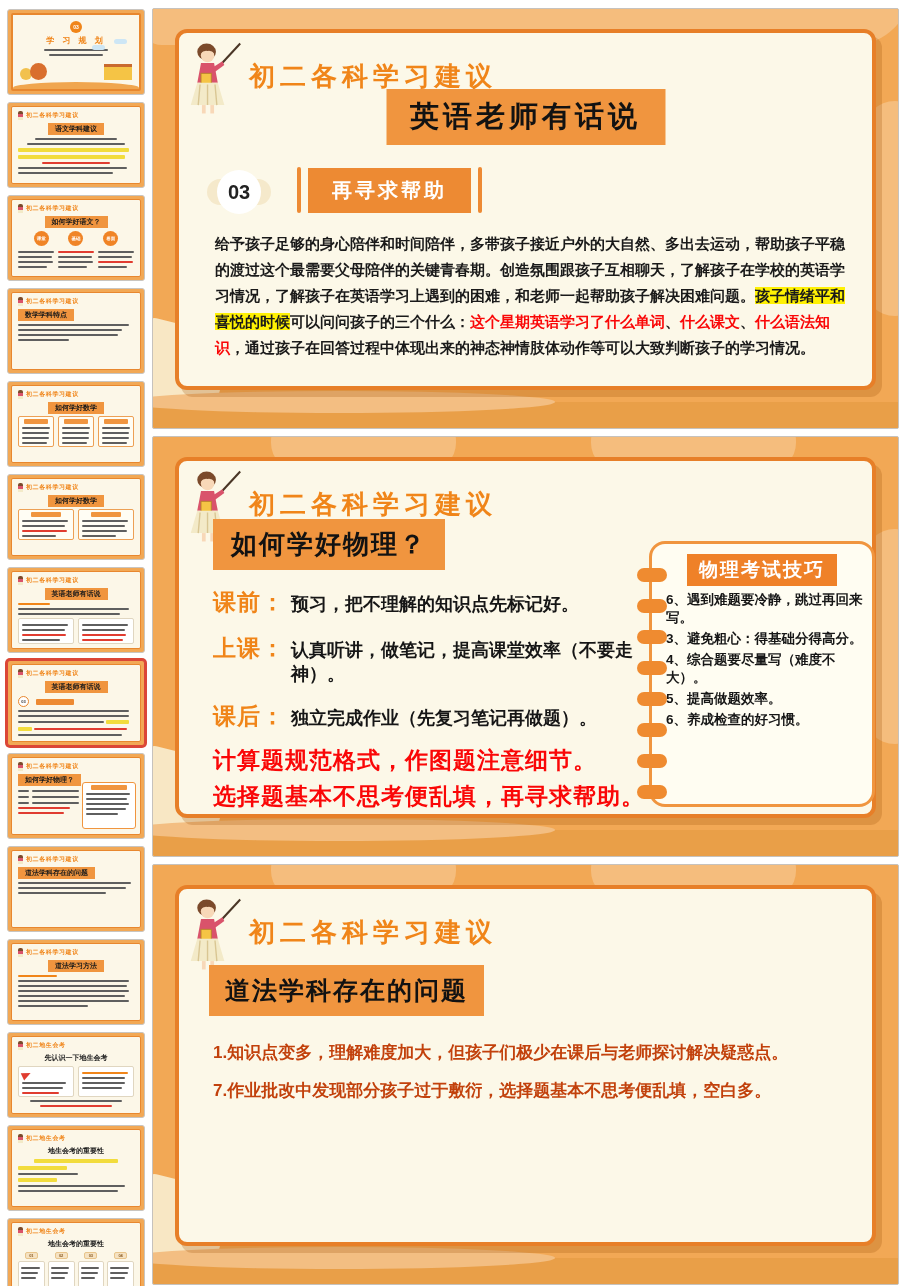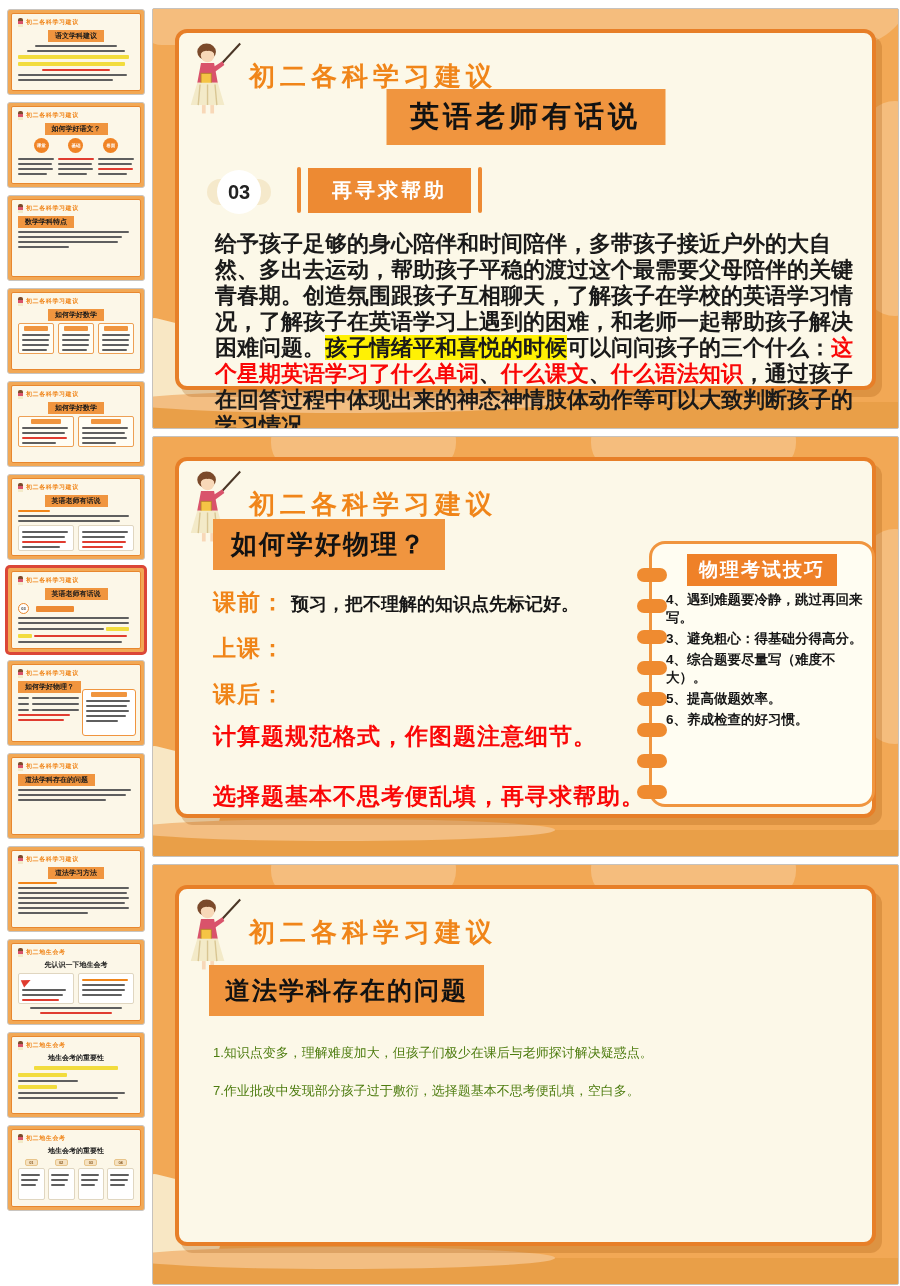--- a/index.html
+++ b/index.html
@@ -85,51 +85,65 @@
             letter-spacing:5px;white-space:nowrap;}
   
   .s1-title{position:absolute;left:50%;transform:translateX(-50%);top:56px;background:#F0953F;color:#121212;
             font-size:29px;font-weight:700;letter-spacing:4px;padding:8px 24px;white-space:nowrap;}
   .s1-badge{position:absolute;left:28px;top:146px;width:64px;height:26px;background:#F5E9CB;border-radius:13px;}
   .s1-badge-circle{position:absolute;left:10px;top:-9px;width:44px;height:44px;background:#fff;border-radius:50%;
                    display:flex;align-items:center;justify-content:center;font-size:20px;font-weight:700;color:#222;}
   .s1-secrow{position:absolute;left:118px;top:134px;display:flex;align-items:center;gap:7px;}
   .s1-bar{width:4px;height:46px;background:#ED8A33;border-radius:2px;}
   .s1-seclabel{background:#ED8A33;color:#fff;font-size:20px;font-weight:700;letter-spacing:3px;padding:9px 24px;white-space:nowrap;}
-  .s1-para{position:absolute;left:36px;top:198px;width:638px;font-size:22px;line-height:26px;
+  .s1-para{position:absolute;left:36px;top:198px;width:638px;font-size:15px;line-height:26px;
            font-weight:700;color:#1a1a1a;}
   .seg-normal{color:#1a1a1a;}
   .seg-highlight{background:#FFF104;}
   .seg-red{color:#FA0707;}
   
   .s2-title{position:absolute;left:34px;top:58px;background:#F0953F;color:#121212;font-size:26px;
             font-weight:700;letter-spacing:2px;padding:8px 18px;white-space:nowrap;}
   .s2-rows{position:absolute;left:34px;top:126px;width:448px;}
   .s2-row{display:flex;margin-bottom:15px;align-items:baseline;}
   .s2-label{color:#F08519;font-size:23px;font-weight:700;flex:0 0 78px;letter-spacing:1px;}
   .s2-text{color:#161616;font-size:18px;font-weight:700;line-height:24px;}
   .s2-red{position:absolute;left:34px;color:#FA0707;font-size:23px;font-weight:700;letter-spacing:1px;white-space:nowrap;}
-  .s2-red.r1{top:260px;} .s2-red.r2{top:320px;}
+  .s2-red.r1{top:284px;} .s2-red.r2{top:320px;}
   .s2-panel{position:absolute;left:470px;top:80px;width:220px;height:260px;background:#FFFDF2;
             border:3px solid #F0953F;border-radius:16px;}
   .s2-panel-title{margin:10px auto 5px;background:#EF8128;color:#fff;font-size:19px;font-weight:700;
                   letter-spacing:2px;padding:3px 12px;width:max-content;max-width:190px;}
   .s2-items{padding:0 8px 0 14px;}
   .s2-item{font-size:13.5px;font-weight:700;color:#161616;line-height:18px;margin-bottom:3px;}
   .s2-pill{position:absolute;left:-15px;width:30px;height:14px;border-radius:7px;background:#EF8B30;}
   
   .s3-title{position:absolute;left:30px;top:76px;background:#F0953F;color:#121212;font-size:25px;
             font-weight:700;letter-spacing:2px;padding:9px 16px;white-space:nowrap;}
   .s3-items{position:absolute;left:34px;top:152px;width:642px;}
-  .s3-item{font-size:13px;font-weight:400;color:#4d7c0f;line-height:24px;margin-bottom:14px;}
+  .s3-item{font-size:17px;font-weight:700;color:#c2410c;line-height:24px;margin-bottom:14px;}
 </style>
 </head>
 <body>
 
 <div class="sidebar">
+    <div class="thumb">
+      <div class="tin cov">
+        <div class="cov-badge">03</div>
+        <div class="cov-title">学 习 规 划</div>
+        <div class="tl ctr" style="width: 52%;"></div>
+        <div class="tl ctr" style="width: 44%;"></div>
+        <div class="cov-cloud" style="right: 34px; top: 30px;"></div>
+        <div class="cov-cloud" style="right: 12px; top: 24px;"></div>
+        <div class="cov-ground"></div>
+        <div class="cov-tree1"></div>
+        <div class="cov-tree2"></div>
+        <div class="cov-house"></div>
+      </div>
+    </div>
     <div class="thumb">
       <div class="tin">
         <div class="th-row">
           <div class="th-teacher"></div>
           <div class="th-txt">初二各科学习建议</div>
         </div>
         <div class="tc-row">
           <div class="t-chip">语文学科建议</div>
         </div>
         <div class="tl ctr" style="width: 70%;"></div>
@@ -520,39 +534,41 @@
     </svg>
     <div class="s-header">初二各科学习建议</div>
     <div class="s2-title">如何学好物理？</div>
     <div class="s2-rows">
       <div class="s2-row">
         <div class="s2-label">课前：</div>
         <div class="s2-text">预习，把不理解的知识点先标记好。</div>
       </div>
       <div class="s2-row">
         <div class="s2-label">上课：</div>
+        <div class="s2-text">认真听讲，做笔记，提高课堂效率（不要走神）。</div>
       </div>
       <div class="s2-row">
         <div class="s2-label">课后：</div>
+        <div class="s2-text">独立完成作业（先复习笔记再做题）。</div>
       </div>
     </div>
     <div class="s2-red r1">计算题规范格式，作图题注意细节。</div>
     <div class="s2-red r2">选择题基本不思考便乱填，再寻求帮助。</div>
     <div class="s2-panel">
       <div class="s2-pill" style="top:24px"></div>
       <div class="s2-pill" style="top:55px"></div>
       <div class="s2-pill" style="top:86px"></div>
       <div class="s2-pill" style="top:117px"></div>
       <div class="s2-pill" style="top:148px"></div>
       <div class="s2-pill" style="top:179px"></div>
       <div class="s2-pill" style="top:210px"></div>
       <div class="s2-pill" style="top:241px"></div>
       <div class="s2-panel-title">物理考试技巧</div>
       <div class="s2-items">
-        <div class="s2-item">4、遇到难题要冷静，跳过再回来写。</div>
+        <div class="s2-item">6、遇到难题要冷静，跳过再回来写。</div>
         <div class="s2-item">3、避免粗心：得基础分得高分。</div>
         <div class="s2-item">4、综合题要尽量写（难度不大）。</div>
         <div class="s2-item">5、提高做题效率。</div>
         <div class="s2-item">6、养成检查的好习惯。</div>
       </div>
     </div>
   </div>
 </div>
 
 <div class="slide" id="slide3">

